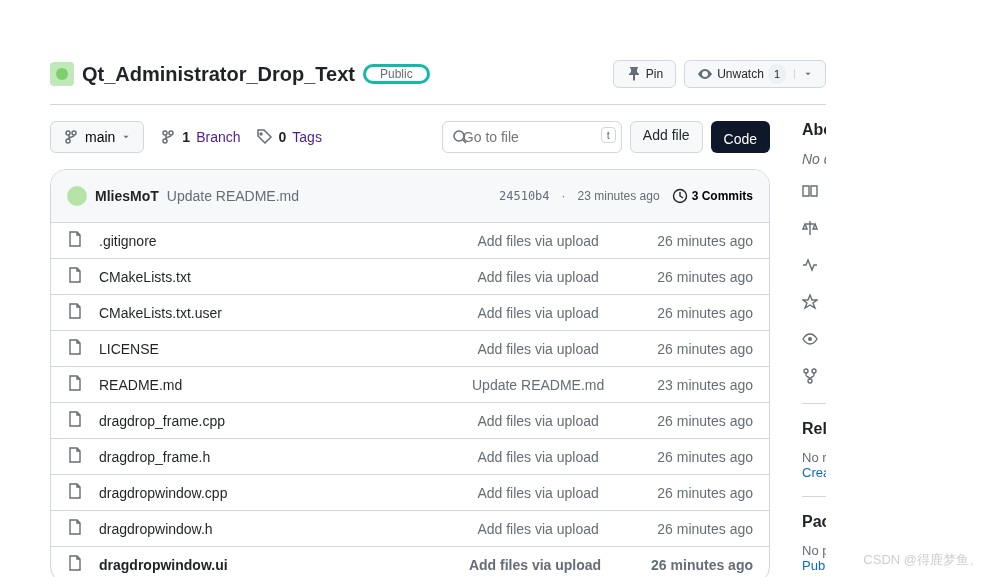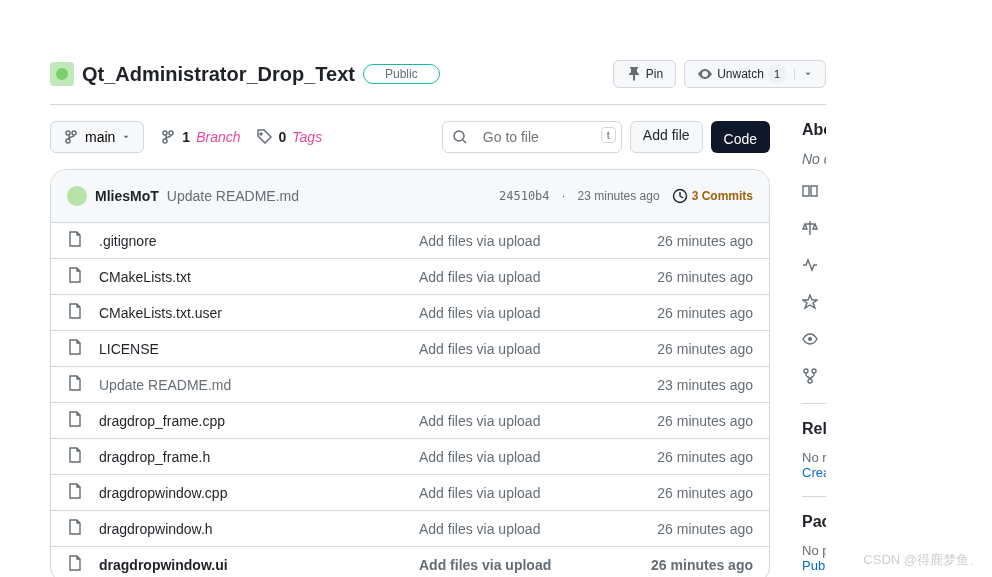--- a/index.html
+++ b/index.html
@@ -2,57 +2,57 @@
 <html><head>
 <meta charset="utf-8">
 <style>
 * { box-sizing: border-box; margin: 0; padding: 0; }
 body { font-family: -apple-system, BlinkMacSystemFont, "Segoe UI", Helvetica, Arial, sans-serif; font-size: 14px; color: #1f2328; background: #fff; }
 .container { padding: 16px 0 0 50px; width: 826px; margin-top: 44px; }
 .header-row { display: flex; align-items: center; justify-content: space-between; padding-bottom: 16px; border-bottom: 1px solid #d0d7de; margin-bottom: 16px; }
 .title-group { display: flex; align-items: center; gap: 8px; }
 .repo-avatar { width: 24px; height: 24px; border-radius: 4px; background: #c0e8b8; display: flex; align-items: center; justify-content: center; }
 .repo-title { font-size: 20px; font-weight: 600; }
-.badge { font-size: 12px; color: #656d76; border: 1px solid #14b8a6; border-radius: 2em; padding: 0 21px; height: 20px; line-height: 18px; display: inline-flex; align-items: center; }
+.badge { font-size: 12px; color: #656d76; border: 3px solid #14b8a6; border-radius: 2em; padding: 0 14px; height: 20px; line-height: 18px; display: inline-flex; align-items: center; }
 .header-actions { display: flex; gap: 8px; }
 .btn { display: inline-flex; align-items: center; gap: 4px; padding: 3px 12px; font-size: 12px; font-weight: 500; line-height: 20px; background: #f6f8fa; border: 1px solid #d0d7de; border-radius: 6px; color: #24292f; cursor: pointer; height: 28px; }
 .btn-md { height: 32px; font-size: 14px; flex-direction: column; }
 .btn-primary { background: #0f172a; color: #fff; border-color: rgba(31,35,40,.15); }
 .btn svg, .icon svg { fill: currentColor; }
 .count-badge { background: #eef1f4; border-radius: 2em; padding: 0 6px; font-size: 11px; min-width: 18px; text-align: center; }
 .split-r { border-left: 1px solid #d0d7de; padding-left: 8px; margin-left: 4px; display: flex; align-items: center; }
 .split-r-primary { border-left: 1px solid rgba(255,255,255,.3); padding-left: 8px; margin-left: 4px; display: flex; align-items: center; }
 .main-cols { display: flex; gap: 32px; align-items: flex-start; }
 .left-col { flex: 1; min-width: 0; }
 .right-col { width: 24px; overflow: hidden; white-space: nowrap; position: relative; }
 .toolbar { display: flex; align-items: center; justify-content: space-between; margin-bottom: 16px; }
 .toolbar-left { display: flex; align-items: center; gap: 16px; }
 .toolbar-right { display: flex; align-items: center; gap: 8px; }
 .branch-btn { display: inline-flex; align-items: center; gap: 6px; padding: 5px 12px; font-size: 14px; font-weight: 500; background: #f6f8fa; border: 1px solid #d0d7de; border-radius: 6px; height: 32px; cursor: pointer; }
 .meta-link { display: inline-flex; align-items: center; gap: 6px; font-size: 14px; color: #1f2328; cursor: pointer; }
-.meta-link .muted { color: #ec4899; font-style: italic; }
+.meta-link .muted { color: #4c1d95; }
 .meta-link strong { font-weight: 600; }
 .search-wrap { position: relative; }
-.search-input { height: 32px; width: 180px; padding: 5px 12px 5px 40px; border: 1px solid #d0d7de; border-radius: 6px; font-size: 14px; background: #fff; color: #656d76; }
+.search-input { height: 32px; width: 180px; padding: 5px 12px 5px 20px; border: 1px solid #d0d7de; border-radius: 6px; font-size: 14px; background: #fff; color: #656d76; }
 .search-icon { position: absolute; left: 10px; top: 8px; color: #656d76; }
 .kbd { position: absolute; right: 6px; top: 6px; font-size: 11px; color: #656d76; border: 1px solid #d0d7de; border-radius: 4px; padding: 1px 5px; background: #fff; }
 .file-box { border: 1px solid #d0d7de; border-radius: 16px; overflow: hidden; }
 .box-header { display: flex; align-items: center; justify-content: space-between; padding: 16px; background: #f6f8fa; border-bottom: 1px solid #d0d7de; }
 .box-header-left { display: flex; align-items: center; gap: 8px; }
 .user-avatar { width: 20px; height: 20px; border-radius: 50%; background: #b6e3a8; display: inline-block; }
 .author { font-weight: 600; font-size: 14px; }
 .commit-msg { color: #656d76; font-size: 14px; }
 .box-header-right { display: flex; align-items: center; gap: 12px; font-size: 12px; color: #656d76; }
 .sha { font-family: ui-monospace, monospace; font-size: 12px; }
-.commits-link { display: flex; align-items: center; gap: 4px; font-weight: 600; color: #a16207; cursor: pointer; }
+.commits-link { display: flex; align-items: center; gap: 4px; font-weight: 600; color: #000000; cursor: pointer; }
 .file-row { display: flex; align-items: center; padding: 8px 16px; border-bottom: 1px solid #d0d7de; font-size: 14px; }
 .file-row:last-child { border-bottom: none; font-weight: bold; }
 .file-row .icon { color: #656d76; margin-right: 16px; flex-shrink: 0; }
 .file-name { width: 320px; cursor: pointer; }
-.file-msg { flex: 1; color: #656d76; cursor: pointer; }
+.file-msg { flex: 1; color: #656d76; cursor: pointer; text-align: center; }
 .file-time { color: #656d76; text-align: right; }
 .sidebar-heading { font-weight: 600; font-size: 16px; margin-bottom: 12px; }
 .sidebar-muted { color: #656d76; font-style: italic; margin-bottom: 16px; }
 .side-icons { display: flex; flex-direction: column; gap: 18px; color: #656d76; margin: 16px 0; }
 .side-section { border-top: 1px solid #d0d7de; padding-top: 16px; margin-top: 16px; }
 .link-blue { color: #0969da; cursor: pointer; }
 .watermark { position: absolute; right: 10px; bottom: 8px; color: #cfcfcf; font-size: 13px; pointer-events: none; }
 </style>
 </head>
 <body>
@@ -199,20 +199,21 @@
                   <path d="M3 1h7l3 3v11H3V1zm7 0v3h3" fill="none" stroke="#656d76" stroke-width="1.4"></path>
                 </svg></span>
     <span class="file-name">LICENSE</span>
     <span class="file-msg">Add files via upload</span>
     <span class="file-time">26 minutes ago</span>
             </div>
             <div class="file-row">
     <span class="icon"><svg width="16" height="16" viewBox="0 0 16 16">
                   <path d="M3 1h7l3 3v11H3V1zm7 0v3h3" fill="none" stroke="#656d76" stroke-width="1.4"></path>
                 </svg></span>
+    <span class="file-name">README.md</span>
     <span class="file-msg">Update README.md</span>
     <span class="file-time">23 minutes ago</span>
             </div>
             <div class="file-row">
     <span class="icon"><svg width="16" height="16" viewBox="0 0 16 16">
                   <path d="M3 1h7l3 3v11H3V1zm7 0v3h3" fill="none" stroke="#656d76" stroke-width="1.4"></path>
                 </svg></span>
     <span class="file-name">dragdrop_frame.cpp</span>
     <span class="file-msg">Add files via upload</span>
     <span class="file-time">26 minutes ago</span>

